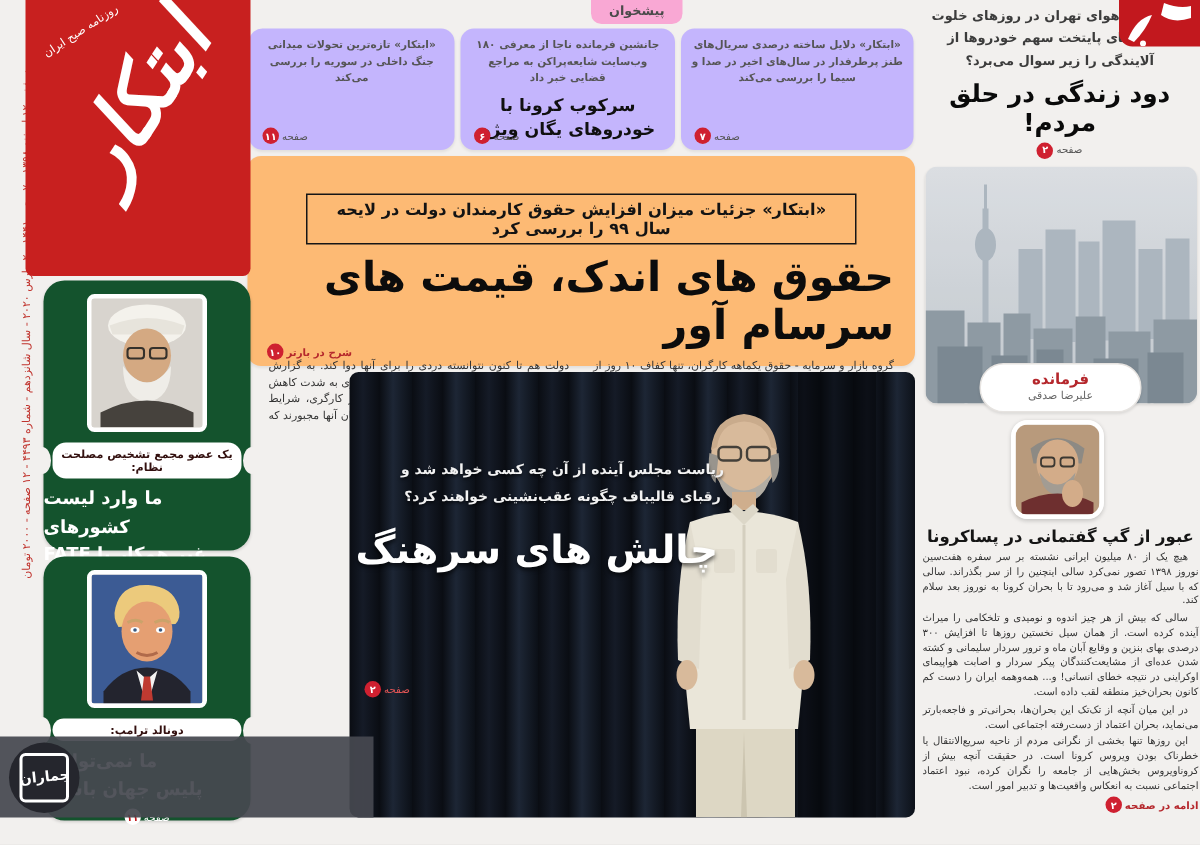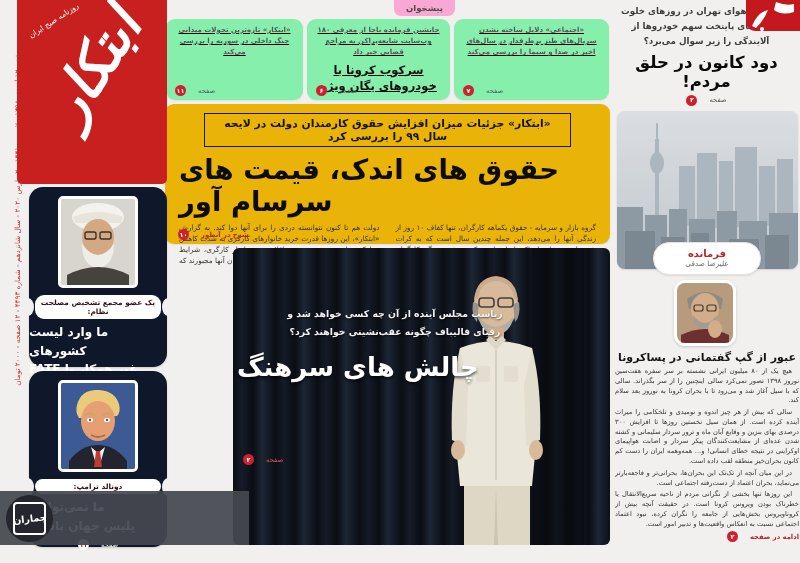--- a/index.html
+++ b/index.html
@@ -32,73 +32,73 @@
     position:absolute; left:8px; top:16px; transform:rotate(-33deg);
     color:#fff; font-size:7.5px; white-space:nowrap;
   }
   
   .corner-frag{
     position:absolute; right:0; top:0; width:54px; height:31px;
     background:#c2181e; border-radius:0 0 0 9px; z-index:4; overflow:hidden;
   }
   
   .badge{ display:inline-flex; align-items:center; gap:2px; direction:rtl; }
-  .badge .lbl{ font-size:6.8px; color:#555;margin-left:10px; }
+  .badge .lbl{ font-size:6.8px; color:#555; }
   .badge .num{
     display:inline-flex; align-items:center; justify-content:center;
     width:11px; height:11px; border-radius:50%;
     background:#cf2030; color:#fff; font-size:6.5px; font-weight:bold;
   }
   .badge.red-text .lbl{ color:#b5272c; font-weight:bold; }
   
   .top-story{ position:absolute; left:615px; top:4px; width:183px; }
   .ts-lead{ font-size:8.7px; font-weight:bold; color:#3c3c3c; text-align:center; line-height:1.75; }
   .ts-headline{ font-size:16.5px; font-weight:bold; color:#0a0a0a; text-align:center; margin-top:3px; }
   .ts-badge{ display:flex; justify-content:center; margin-top:4px; }
   .ts-photo{ margin-top:5px; width:181px; height:158px; border-radius:8px; overflow:hidden; box-shadow:0 1px 2px rgba(0,0,0,.12); }
   
   .pish-tab{
     position:absolute; left:394px; top:0; width:61px; height:16px;
     background:#f9a8d4; border-radius:0 0 7px 7px; z-index:1;
     display:flex; align-items:center; justify-content:center;
     font-size:8.5px; font-weight:bold; color:#4a4a4a;
   }
   .news-box{
-    position:absolute; top:19px; height:81px; background:#86efac; border-radius:9px;
-    padding:6px 7px 4px; box-shadow:0 1px 2px rgba(0,0,0,.07);text-decoration:underline;
+    position:absolute; top:19px; height:81px; background:#c4b5fd; border-radius:9px;
+    padding:6px 7px 4px; box-shadow:0 1px 2px rgba(0,0,0,.07);
   }
   .nb-lead{ font-size:7px; font-weight:bold; color:#555; text-align:center; line-height:1.6; }
   .nb-headline{ font-weight:bold; color:#101010; text-align:center; margin-top:3px; line-height:1.45; }
   .nb-badge{ position:absolute; left:9px; bottom:4px; }
   
   .main-story{
     position:absolute; left:165px; top:104px; width:445px; height:140px;
-    background:#eab308; border-radius:9px; padding:9px 14px 6px;
+    background:#fdba74; border-radius:9px; padding:25px 14px 6px;
     box-shadow:0 1px 2px rgba(0,0,0,.07);
   }
   .ms-kicker{
     width:88%; margin:0 auto; border:1.5px solid #161616; padding:3px 6px;
     font-size:10.8px; font-weight:bold; color:#141414; text-align:center;
   }
   .ms-headline{
-    font-size:27.5px; font-weight:bold; color:#0c0c0c; text-align:left;
+    font-size:27.5px; font-weight:bold; color:#0c0c0c; text-align:right;
     margin:6px 0 5px; letter-spacing:-0.5px;
   }
   .ms-body{ display:flex; gap:16px; font-size:7.3px; line-height:1.52; color:#333; text-align:justify; }
   .ms-col{ flex:1; }
   .ms-more{ position:absolute; left:13px; bottom:4px; }
   
   .photo-story{
     position:absolute; left:233px; top:248px; width:377px; height:297px;
     border-radius:6px; overflow:hidden;
     background:repeating-linear-gradient(90deg,#0a0d13 0px,#151b27 9px,#0a0d13 20px,#1d2635 29px,#0b0f16 42px);
   }
   .ps-man{ position:absolute; right:26px; top:0; height:297px; }
   .ps-lead{
-    position:absolute; left:46px; top:57px; width:232px;
+    position:absolute; left:26px; top:57px; width:232px;
     font-size:9.3px; color:#f2f2f2; text-align:center; line-height:1.9; font-weight:bold;
     text-shadow:0 1px 2px rgba(0,0,0,.6);
   }
   .ps-headline{
     position:absolute; left:4px; top:99px; width:272px;
     font-size:26px; font-weight:bold; color:#ffffff; text-align:left; line-height:1.55;
     text-shadow:0 2px 3px rgba(0,0,0,.6);
   }
   .ps-badge{ position:absolute; left:10px; top:206px; }
   .ps-badge .lbl{ color:#e05555; }
@@ -121,21 +121,21 @@
     font-size:11px; font-weight:bold; color:#151515; text-align:center;
   }
   .ed-body{
     position:absolute; left:615px; top:367px; width:184px; height:162px; overflow:hidden;
     font-size:6.7px; line-height:1.46; color:#333; text-align:justify;
   }
   .ed-body p{ margin-bottom:2px; text-indent:7px; }
   .ed-more{ position:absolute; left:615px; top:531px; width:184px; display:flex; justify-content:flex-start; }
   
   .red-card{
-    position:absolute; left:29px; width:138px; background:#0f172a; border-radius:14px;
+    position:absolute; left:29px; width:138px; background:#14532d; border-radius:14px;
     box-shadow:0 1px 2px rgba(0,0,0,.15);
   }
   .rc-photo{ width:80px; height:92px; margin:9px auto 0; border:3px solid #fff; border-radius:5px; overflow:hidden; background:#dcd8d2; }
   .rc-kicker{
     position:relative; background:#fff; margin:7px 6px 4px; border-radius:9px; padding:3px 2px;
     font-size:7.4px; font-weight:bold; color:#33100f; text-align:center;
   }
   .rc-kicker::before,.rc-kicker::after{
     content:""; position:absolute; top:50%; width:12px; height:18px; margin-top:-9px;
     background:#f2f0ee; border-radius:50%;
@@ -174,21 +174,21 @@
   <div class="corner-frag">
     <svg width="54" height="31" viewBox="0 0 54 31">
       <path d="M6 26 q6 -14 16 -16 q-4 10 -12 18 Z" fill="#fff"></path>
       <path d="M30 2 q10 4 18 2 l0 8 q-12 4 -20 -2 Z" fill="#fff"></path>
       <circle cx="16" cy="29" r="2" fill="#fff"></circle>
     </svg>
   </div>
 
   <div class="top-story">
     <div class="ts-lead">آیا آلودگی هوای تهران در روزهای خلوت خیابان‌های پایتخت سهم خودروها از آلایندگی را زیر سوال می‌برد؟</div>
-    <div class="ts-headline">دود کانون در حلق مردم!</div>
+    <div class="ts-headline">دود زندگی در حلق مردم!</div>
     <div class="ts-badge">
       <span class="badge">
         <span class="lbl">صفحه</span>
         <span class="num">۲</span>
       </span>
     </div>
     <div class="ts-photo">
       <svg width="181" height="158" viewBox="0 0 181 158">
         <defs>
           <linearGradient id="sky" x1="0" y1="0" x2="0" y2="1">
@@ -225,21 +225,21 @@
           <rect x="148" y="124" width="24" height="34"></rect>
         </g>
         <rect width="181" height="158" fill="#ffffff" opacity="0.18"></rect>
       </svg>
     </div>
   </div>
 
   <div class="pish-tab">پیشخوان</div>
 
   <div class="news-box" style="left:454px; width:155px;">
-    <div class="nb-lead">«اجتماعی» دلایل ساخته نشدن سریال‌های طنز پرطرفدار در سال‌های اخیر در صدا و سیما را بررسی می‌کند</div>
+    <div class="nb-lead">«ابتکار» دلایل ساخته درصدی سریال‌های طنز پرطرفدار در سال‌های اخیر در صدا و سیما را بررسی می‌کند</div>
     <span class="badge nb-badge">
       <span class="lbl">صفحه</span>
       <span class="num">۷</span>
     </span>
   </div>
   <div class="news-box" style="left:307px; width:143px;">
     <div class="nb-lead">جانشین فرمانده ناجا از معرفی ۱۸۰ وب‌سایت شایعه‌پراکن به مراجع قضایی خبر داد</div>
     <div class="nb-headline" style="font-size:11.5px;">سرکوب کرونا با خودروهای یگان ویژه</div>
     <span class="badge nb-badge">
       <span class="lbl">صفحه</span>
@@ -255,21 +255,21 @@
   </div>
 
   <div class="main-story">
     <div class="ms-kicker">«ابتکار» جزئیات میزان افزایش حقوق کارمندان دولت در لایحه سال ۹۹ را بررسی کرد</div>
     <div class="ms-headline">حقوق های اندک، قیمت های سرسام آور</div>
     <div class="ms-body">
       <div class="ms-col">گروه بازار و سرمایه - حقوق یکماهه کارگران، تنها کفاف ۱۰ روز از زندگی آنها را می‌دهد، این جمله چندین سال است که به کرات شنیده‌ایم و نشانه‌ها حاکی از این است که معیشت زندگی کارگران زیر خط فقر قرار دارد. خانوارهای کارگری با اندک درآمدی برای گذراندن روزگار تلاش می‌کنند و آنطور که معلوم است برنامه‌های حمایتی</div>
       <div class="ms-col">دولت هم تا کنون نتوانسته دردی را برای آنها دوا کند. به گزارش «ابتکار»، این روزها قدرت خرید خانوارهای کارگری به شدت کاهش پیدا کرده است. تورم نجومی اقلام سبد خانوار کارگری، شرایط زندگی برای این قشر را دشوار کرده و در این میان آنها مجبورند که صورت خود را با سیلی سرخ نگه دارند.</div>
     </div>
     <span class="badge red-text ms-more">
-      <span class="lbl">شرح در آنطور</span>
+      <span class="lbl">شرح در بارتر</span>
       <span class="num">۱۰</span>
     </span>
   </div>
 
   <div class="photo-story">
     <svg class="ps-man" width="160" height="297" viewBox="0 0 160 297">
       <rect x="108" y="0" width="52" height="297" fill="#05070b" opacity=".55"></rect>
       <g>
         <ellipse cx="72" cy="56" rx="22" ry="26" fill="#d8ba9b"></ellipse>
         <path d="M50 52 q2 -22 22 -24 q20 2 22 24 l-4 -2 q-2 -16 -18 -17 q-16 1 -18 17 Z" fill="#c9ab8c"></path>

